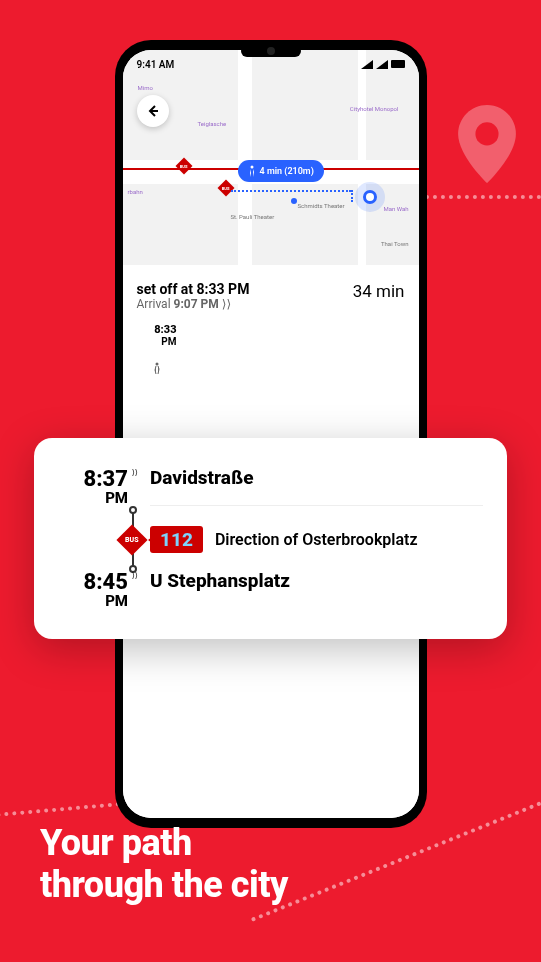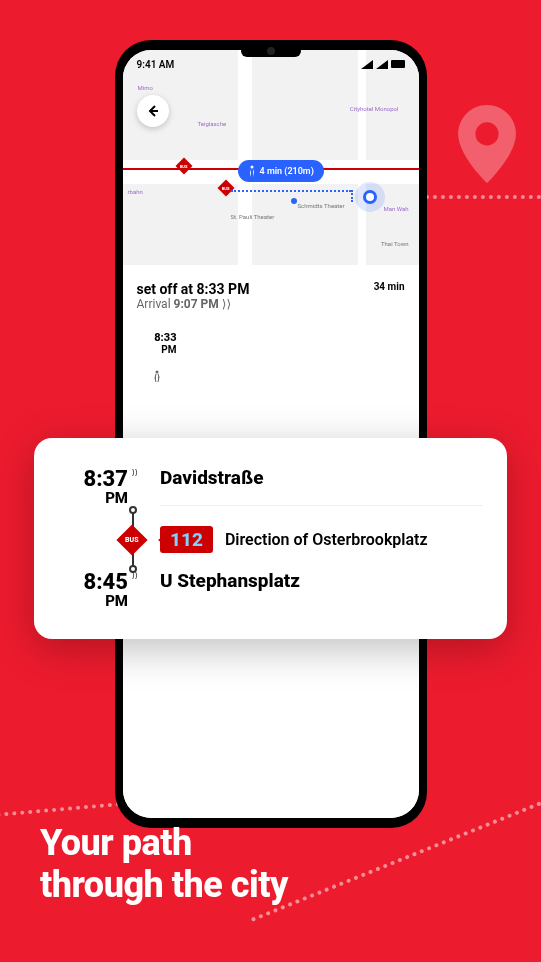--- a/index.html
+++ b/index.html
@@ -32,35 +32,35 @@
 .walk-pill { position: absolute; top: 110px; left: 115px; background: #2962ff; color: #fff; border-radius: 14px; padding: 5px 10px; font-size: 9px; font-weight: 600; display: flex; align-items: center; gap: 4px; z-index: 5; }
 
 .bus-marker { position: absolute; width: 12px; height: 12px; background: #cc0000; transform: rotate(45deg); display: flex; align-items: center; justify-content: center; }
 .bus-marker span { transform: rotate(-45deg); font-size: 4px; color: #fff; font-weight: bold; }
 .loc-marker { position: absolute; width: 14px; height: 14px; border: 3px solid #2962ff; background: #fff; border-radius: 50%; box-shadow: 0 0 0 8px rgba(41,98,255,0.15); }
 .route-dot { position: absolute; width: 6px; height: 6px; background: #2962ff; border-radius: 50%; }
 
 .details-panel { position: absolute; top: 215px; left: 0; right: 0; bottom: 0; background: #fff; border-radius: 12px 12px 0 0; padding: 16px 14px; }
 .details-header { display: flex; justify-content: space-between; align-items: flex-start; margin-bottom: 4px; }
 .details-title { font-size: 14px; font-weight: 700; }
-.details-duration { font-size: 10px; font-weight: 700; }
+.details-duration { font-size: 17px; font-weight: 400; }
 .details-sub { font-size: 12px; color: #666; }
 
-.step-row { display: flex; gap: 24px; margin-top: 20px; }
+.step-row { display: flex; gap: 24px; margin-top: 12px; }
 .step-time { width: 40px; text-align: right; }
 .step-time-val { font-size: 11px; font-weight: 800; }
 .step-time-ampm { font-size: 10px; font-weight: 700; }
 .step-content { flex: 1; }
 .step-name { font-size: 11px; font-weight: 700; }
 .step-label { font-size: 9px; color: #888; }
 .walk-icon { width: 40px; text-align: center; margin-top: 12px; }
 .walk-text { font-size: 8px; color: #555; margin-top: 12px; }
 
 .overlay-card { position: absolute; top: 438px; left: 34px; right: 34px; background: #fff; border-radius: 18px; padding: 28px 24px 30px 24px; box-shadow: 0 10px 40px rgba(0,0,0,0.25); z-index: 200; }
-.ov-row { display: flex; gap: 32px; align-items: flex-start; position: relative; }
+.ov-row { display: flex; gap: 22px; align-items: flex-start; position: relative; }
 .ov-time-col { width: 70px; text-align: right; flex-shrink: 0; position: relative; }
 .ov-time { font-size: 22px; font-weight: 800; display: inline-block; }
 .ov-ampm { font-size: 15px; font-weight: 800; display: block; line-height: 1; }
 .ov-live { font-size: 8px; position: absolute; top: 2px; right: -10px; }
 .ov-content { flex: 1; }
 .ov-stop { font-size: 19px; font-weight: 800; }
 .ov-line-row { display: flex; align-items: center; gap: 12px; padding: 20px 0 10px 0; border-top: 1px solid #eee; margin-top: 16px; }
 .ov-badge { background: #cc0000; color: #7dd3fc; font-weight: 800; font-size: 19px; padding: 2px 10px; border-radius: 3px; position: relative; }
 .ov-badge::before { content: ''; position: absolute; left: -7px; top: 50%; transform: translateY(-50%); border: 5px solid transparent; border-right: 7px solid #cc0000; }
 .ov-direction { font-size: 16px; font-weight: 600; text-align: right; }

